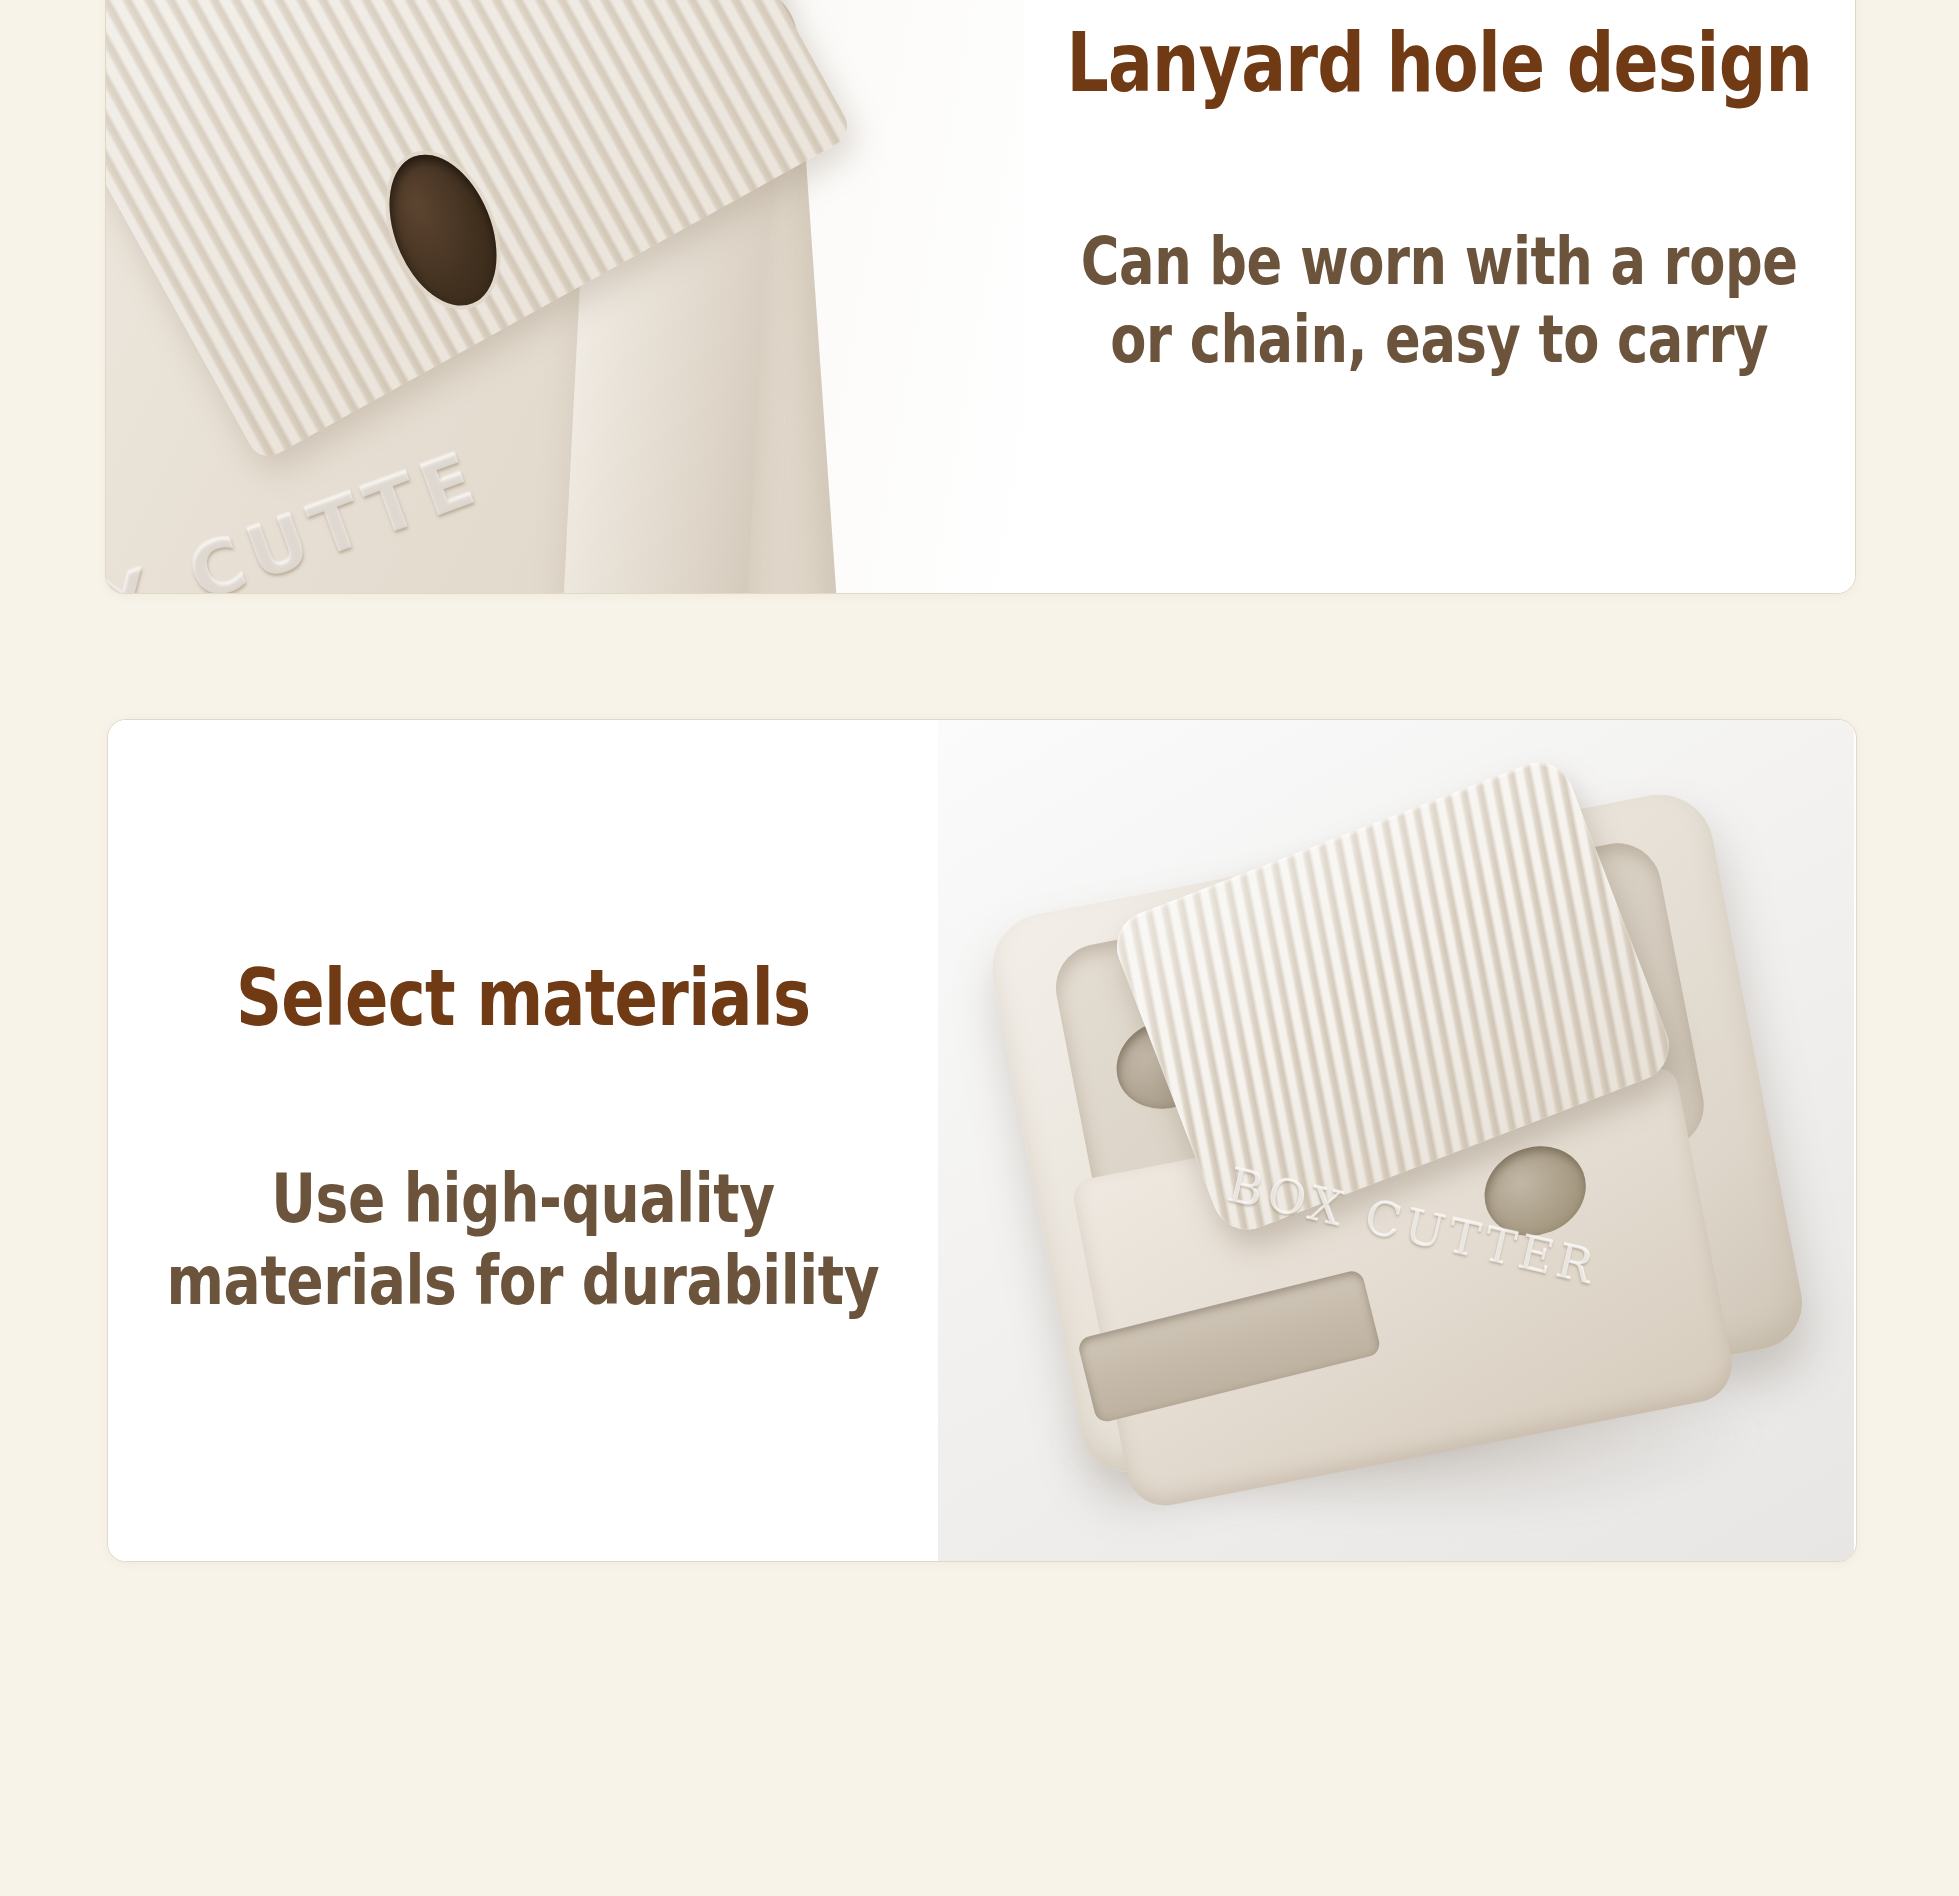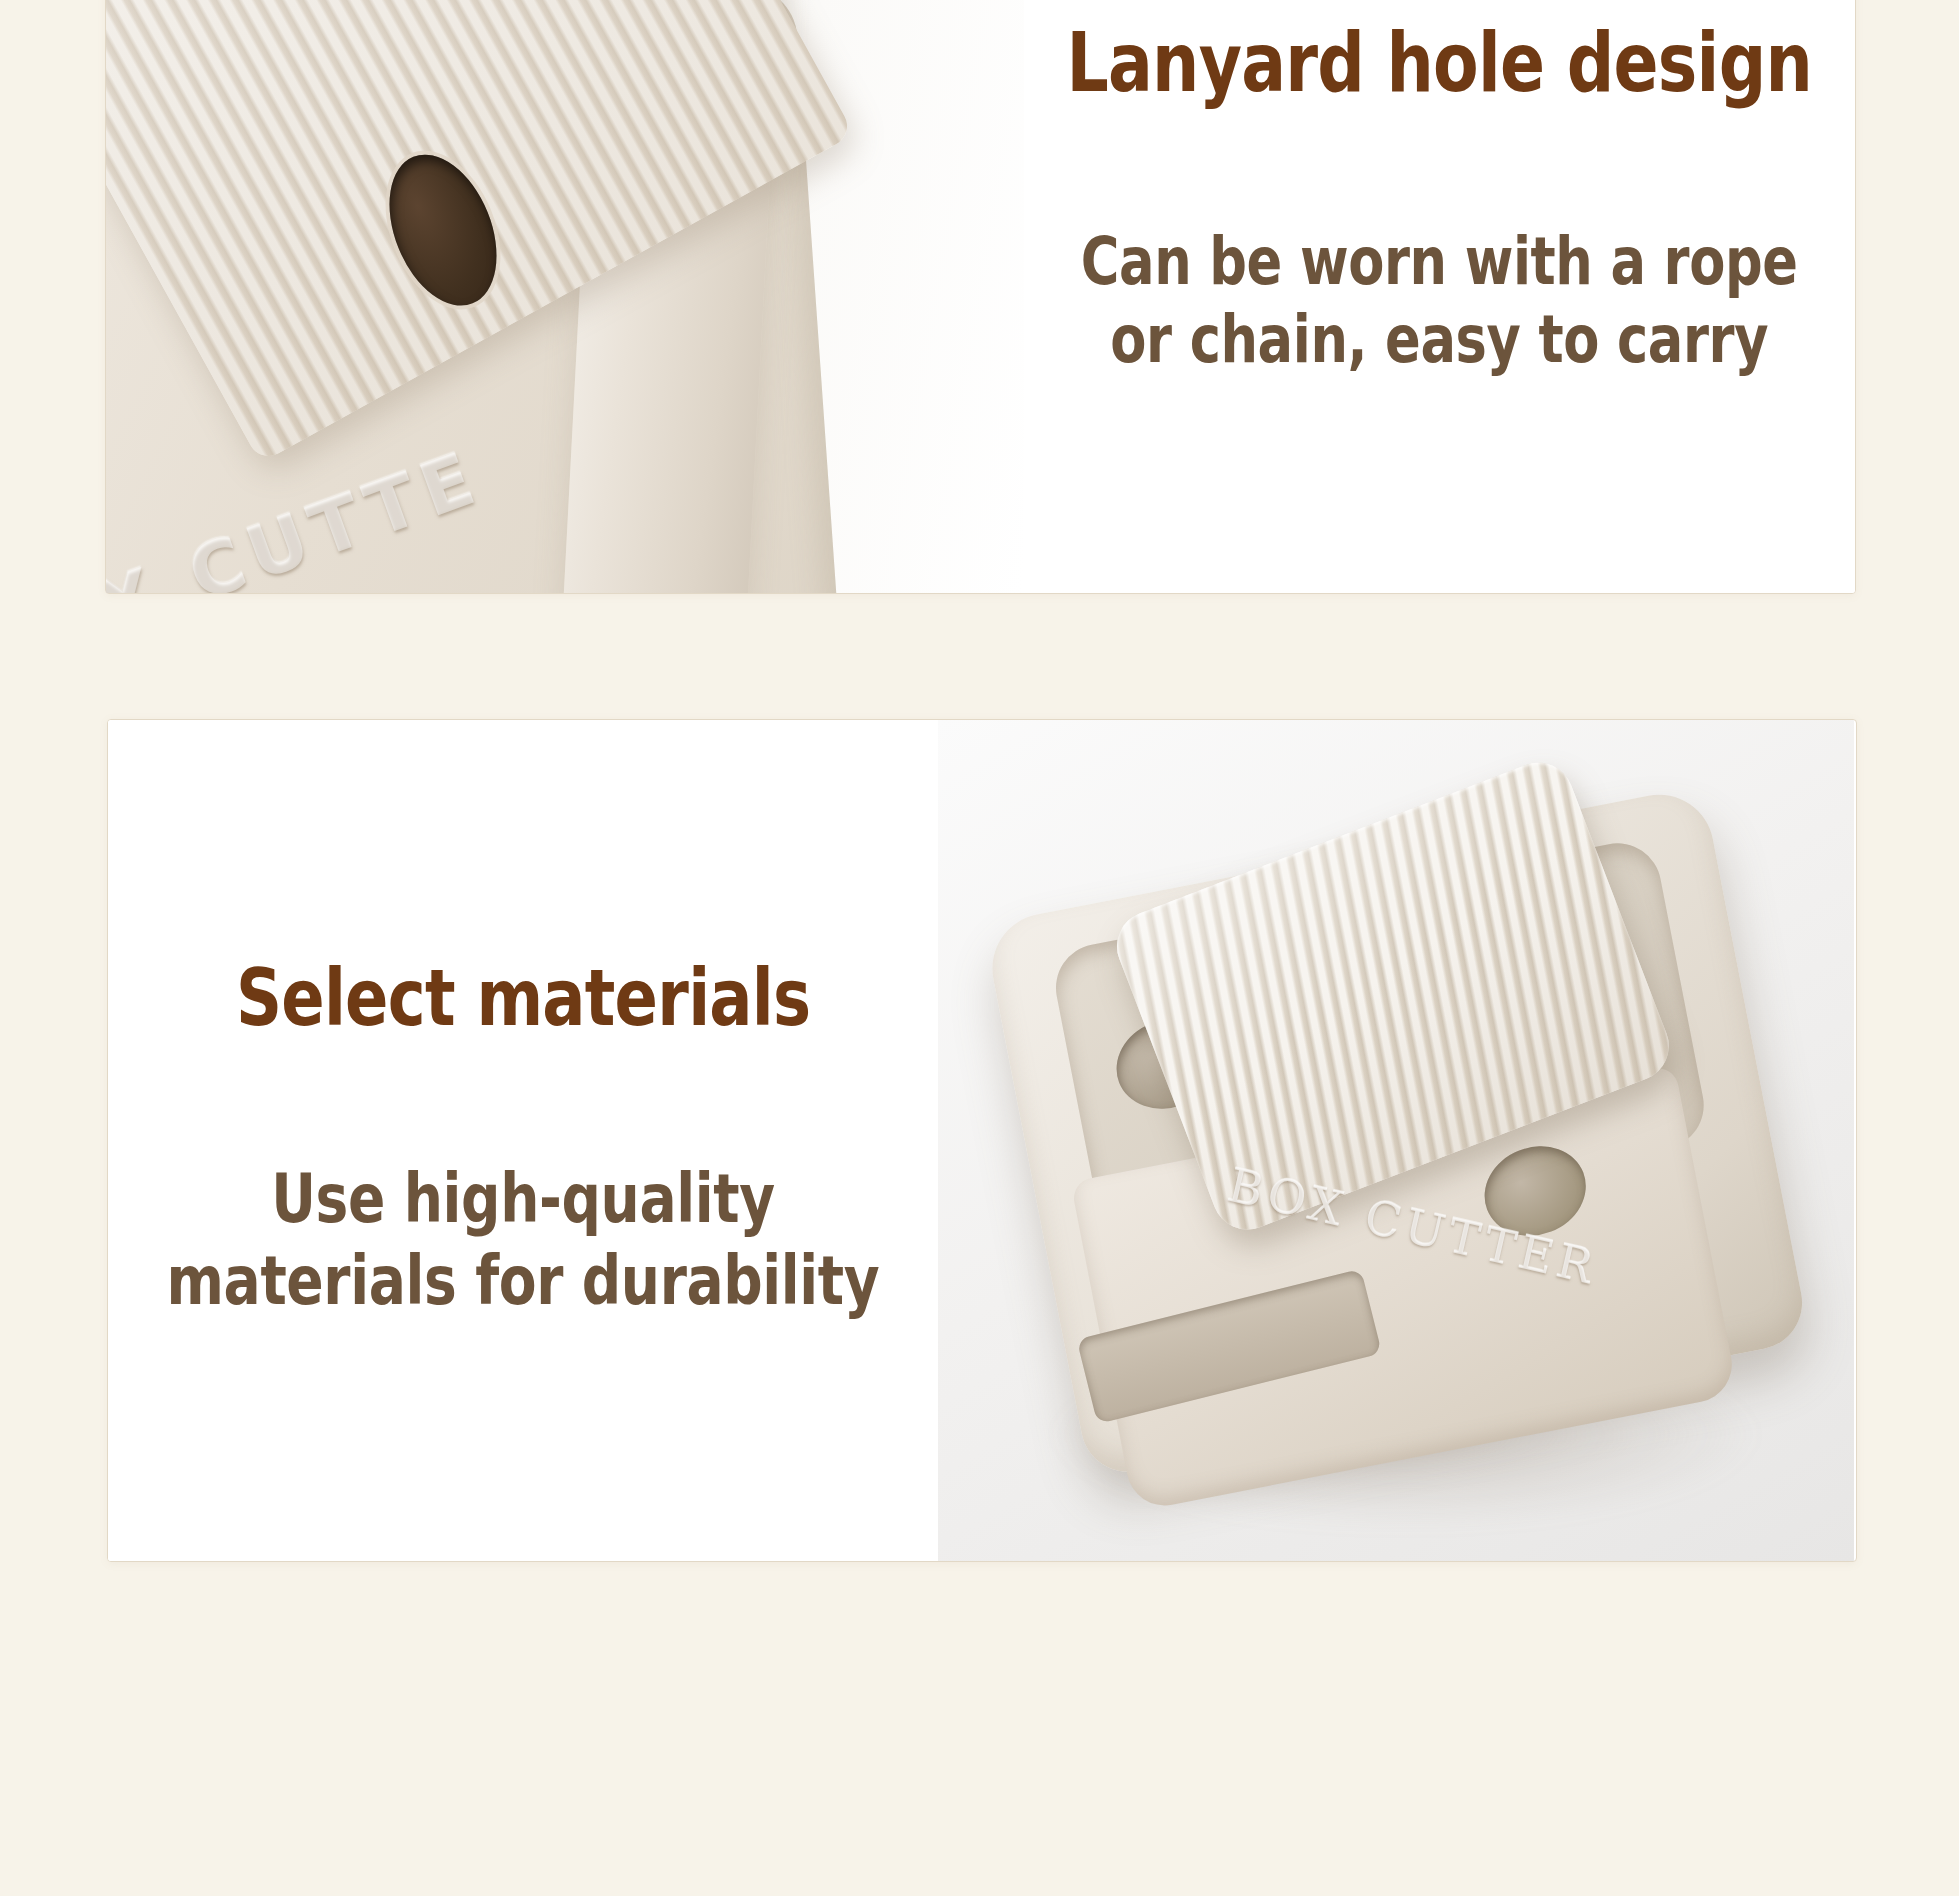--- a/index.html
+++ b/index.html
@@ -10,21 +10,21 @@
     font-family:"DejaVu Sans","Liberation Sans",sans-serif;
     overflow:hidden;position:relative;
   }
   .stage{position:absolute;inset:0;}
 
   
   .card{
     position:absolute;
     background:#ffffff;
     border:1.6px solid #e2d8c6;
-    border-radius:4px;
+    border-radius:19px;
     overflow:hidden;
     display:flex;
     box-shadow:0 1.6px 8px rgba(150,130,100,.07);
   }
   
   #card-lanyard{
     left:105px; top:-198px; width:1749px; height:790px;
     border-top-left-radius:0;border-top-right-radius:0;
   }
   #card-materials{

